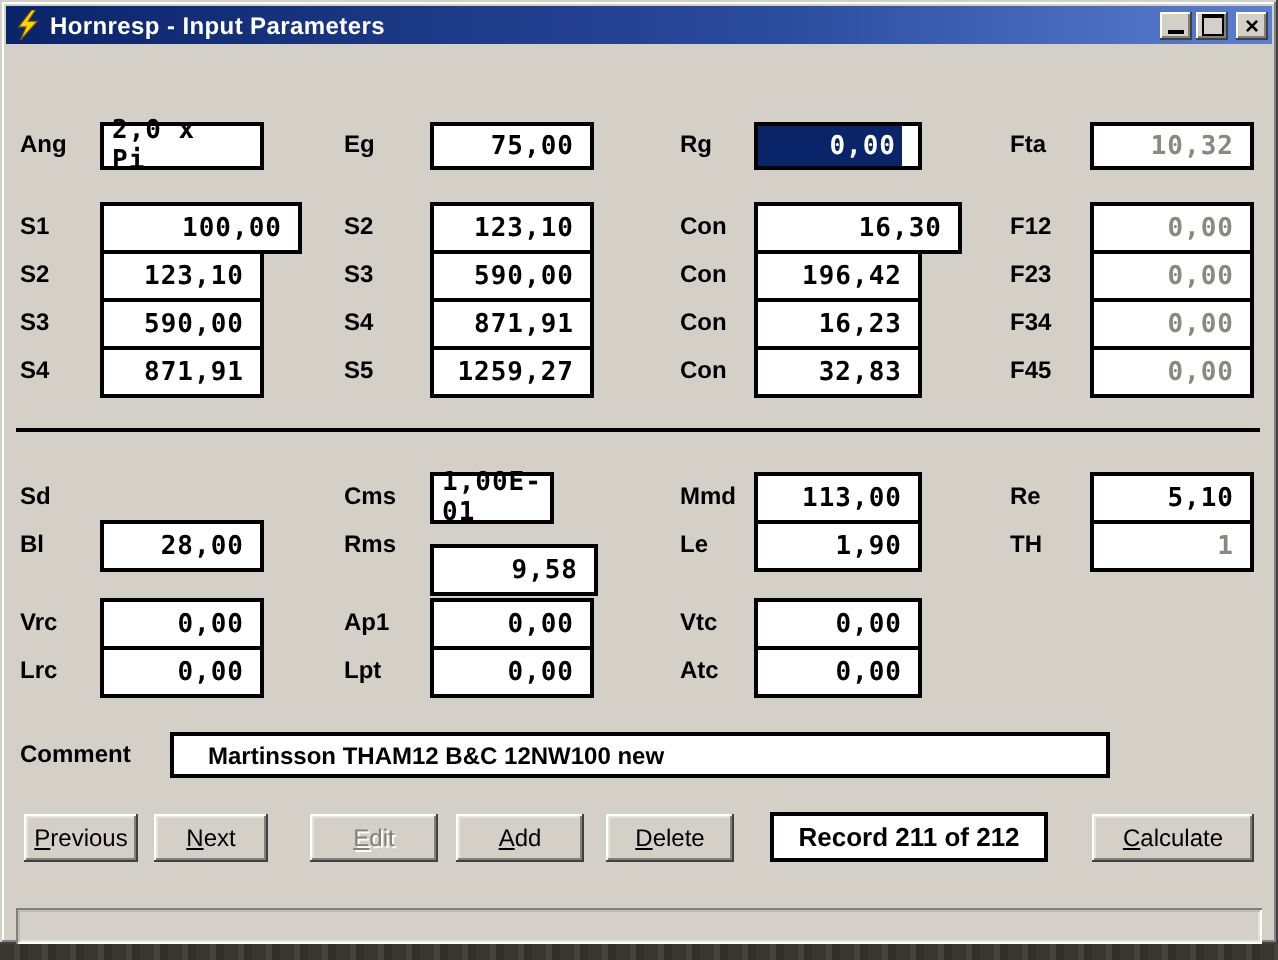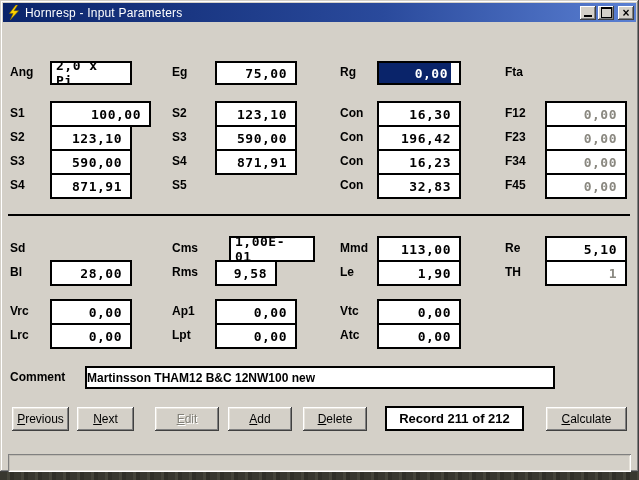--- a/index.html
+++ b/index.html
@@ -9,21 +9,21 @@
   .window{position:absolute;left:0;top:0;width:639px;height:472px;background:#d4d0c8;
           box-shadow:inset -1px -1px 0 #404040,inset 1px 1px 0 #d4d0c8,
                      inset -2px -2px 0 #808080,inset 2px 2px 0 #ffffff;}
   .behind{position:absolute;left:0;top:472px;width:639px;height:8px;
           background:repeating-linear-gradient(90deg,#38372f 0 7px,#45443a 7px 10px,#302f28 10px 14px);}
   
   .titlebar{position:absolute;left:3px;top:3px;right:3px;height:19px;
             background:linear-gradient(90deg,#0a246a 0%,#2a4a9c 60%,#5a7fd2 100%);
             display:flex;align-items:center;padding:0 2px;}
   .appicon{width:16px;height:15px;margin:0 3px 0 1px;display:inline-flex;}
-  .title{color:#fff;font-weight:normal;font-size:12px;letter-spacing:0.2px;flex:1;
+  .title{color:#fff;font-weight:bold;font-size:12px;letter-spacing:0.2px;flex:1;
          white-space:nowrap;overflow:hidden;}
   .winbtns{display:flex;gap:2px;align-items:center;}
   .wbtn{width:16px;height:14px;background:#d4d0c8;display:inline-flex;align-items:center;justify-content:center;
         box-shadow:inset -1px -1px 0 #404040,inset 1px 1px 0 #ffffff,inset -2px -2px 0 #808080;}
   .wbtn.close{margin-left:2px;}
   .g-min{width:8px;height:2px;background:#000;margin-top:7px;}
   .g-max{width:9px;height:8px;border:1px solid #000;border-top-width:2px;}
   .g-x{font-size:12px;font-weight:bold;color:#000;line-height:10px;}
   
   .menubar{position:absolute;left:3px;top:22px;right:3px;height:19px;display:flex;
@@ -37,21 +37,21 @@
        color:#000;display:flex;align-items:center;justify-content:flex-end;padding-right:8px;}
   .fld.left{justify-content:flex-start;padding-right:12px;padding-left:4px;}
   .fld.dis{color:#8a8880;}
   .fld.sel{padding:0;}
   .selfill{position:absolute;left:0;top:0;bottom:0;right:8px;background:#0a246a;color:#fff;
            display:flex;align-items:center;justify-content:flex-end;padding-right:3px;}
   .sep{position:absolute;left:8px;top:214px;width:622px;height:2px;background:#000;}
   
   .cfld{position:absolute;left:85px;top:366px;width:470px;height:23px;background:#fff;
         border:2px solid #000;box-sizing:border-box;display:flex;align-items:center;
-        font-size:12px;font-weight:bold;padding-left:0;white-space:nowrap;overflow:hidden;}
+        font-size:12px;font-weight:bold;padding-left:17px;white-space:nowrap;overflow:hidden;}
   
   .btn{position:absolute;top:407px;height:24px;background:#d4d0c8;border:none;
        font-family:"Liberation Sans",sans-serif;font-size:12px;color:#000;
        box-shadow:inset -1px -1px 0 #404040,inset 1px 1px 0 #ffffff,inset -2px -2px 0 #808080,inset 2px 2px 0 #e8e4dc;
        display:flex;align-items:center;justify-content:center;cursor:default;}
   .btn.dis{color:#828078;text-shadow:1px 1px 0 #fff;}
   .record{position:absolute;left:385px;top:406px;width:139px;height:25px;background:#fff;
           border:2px solid #000;box-sizing:border-box;display:flex;align-items:center;justify-content:center;
           font-size:13px;font-weight:bold;}
   .statusbar{position:absolute;left:8px;top:454px;width:623px;height:18px;background:#d4d0c8;
@@ -88,40 +88,42 @@
 
     <div class="lbl" style="left:10px;top:66px">Ang</div>
     <div class="fld left" style="left:50px;top:61px;width:82px;height:24px">2,0 x Pi</div>
     <div class="lbl" style="left:172px;top:66px">Eg</div>
     <div class="fld" style="left:215px;top:61px;width:82px;height:24px">75,00</div>
     <div class="lbl" style="left:340px;top:66px">Rg</div>
     <div class="fld sel" style="left:377px;top:61px;width:84px;height:24px">
       <span class="selfill">0,00</span>
     </div>
     <div class="lbl" style="left:505px;top:66px">Fta</div>
+    <div class="fld dis" style="left:545px;top:61px;width:82px;height:24px">10,32</div>
 
     <div class="lbl" style="left:10px;top:107px">S1</div>
     <div class="fld" style="left:50px;top:101px;width:101px;height:26px">100,00</div>
     <div class="lbl" style="left:10px;top:131px">S2</div>
     <div class="fld" style="left:50px;top:125px;width:82px;height:26px">123,10</div>
     <div class="lbl" style="left:10px;top:155px">S3</div>
     <div class="fld" style="left:50px;top:149px;width:82px;height:26px">590,00</div>
     <div class="lbl" style="left:10px;top:179px">S4</div>
     <div class="fld" style="left:50px;top:173px;width:82px;height:26px">871,91</div>
 
     <div class="lbl" style="left:172px;top:107px">S2</div>
     <div class="fld" style="left:215px;top:101px;width:82px;height:26px">123,10</div>
     <div class="lbl" style="left:172px;top:131px">S3</div>
     <div class="fld" style="left:215px;top:125px;width:82px;height:26px">590,00</div>
     <div class="lbl" style="left:172px;top:155px">S4</div>
     <div class="fld" style="left:215px;top:149px;width:82px;height:26px">871,91</div>
     <div class="lbl" style="left:172px;top:179px">S5</div>
+    <div class="fld" style="left:215px;top:173px;width:82px;height:26px">1259,27</div>
 
     <div class="lbl" style="left:340px;top:107px">Con</div>
-    <div class="fld" style="left:377px;top:101px;width:84px;height:26px">16,30</div>
+    <div class="fld" style="left:377px;top:101px;width:104px;height:26px">16,30</div>
     <div class="lbl" style="left:340px;top:131px">Con</div>
     <div class="fld" style="left:377px;top:125px;width:84px;height:26px">196,42</div>
     <div class="lbl" style="left:340px;top:155px">Con</div>
     <div class="fld" style="left:377px;top:149px;width:84px;height:26px">16,23</div>
     <div class="lbl" style="left:340px;top:179px">Con</div>
     <div class="fld" style="left:377px;top:173px;width:84px;height:26px">32,83</div>
 
     <div class="lbl" style="left:505px;top:107px">F12</div>
     <div class="fld dis" style="left:545px;top:101px;width:82px;height:26px">0,00</div>
     <div class="lbl" style="left:505px;top:131px">F23</div>
@@ -131,23 +133,23 @@
     <div class="lbl" style="left:505px;top:179px">F45</div>
     <div class="fld dis" style="left:545px;top:173px;width:82px;height:26px">0,00</div>
 
     <div class="sep"></div>
 
     <div class="lbl" style="left:10px;top:242px">Sd</div>
     <div class="lbl" style="left:10px;top:266px">Bl</div>
     <div class="fld" style="left:50px;top:260px;width:82px;height:26px">28,00</div>
 
     <div class="lbl" style="left:172px;top:242px">Cms</div>
-    <div class="fld left" style="left:229px;top:236px;width:86px;height:26px">1,00E-01</div>
+    <div class="fld left" style="left:215px;top:236px;width:62px;height:26px">1,00E-01</div>
     <div class="lbl" style="left:172px;top:266px">Rms</div>
-    <div class="fld" style="left:215px;top:260px;width:62px;height:26px">9,58</div>
+    <div class="fld" style="left:215px;top:272px;width:84px;height:26px">9,58</div>
 
     <div class="lbl" style="left:340px;top:242px">Mmd</div>
     <div class="fld" style="left:377px;top:236px;width:84px;height:26px">113,00</div>
     <div class="lbl" style="left:340px;top:266px">Le</div>
     <div class="fld" style="left:377px;top:260px;width:84px;height:26px">1,90</div>
 
     <div class="lbl" style="left:505px;top:242px">Re</div>
     <div class="fld" style="left:545px;top:236px;width:82px;height:26px">5,10</div>
     <div class="lbl red" style="left:505px;top:266px">TH</div>
     <div class="fld dis" style="left:545px;top:260px;width:82px;height:26px">1</div>

